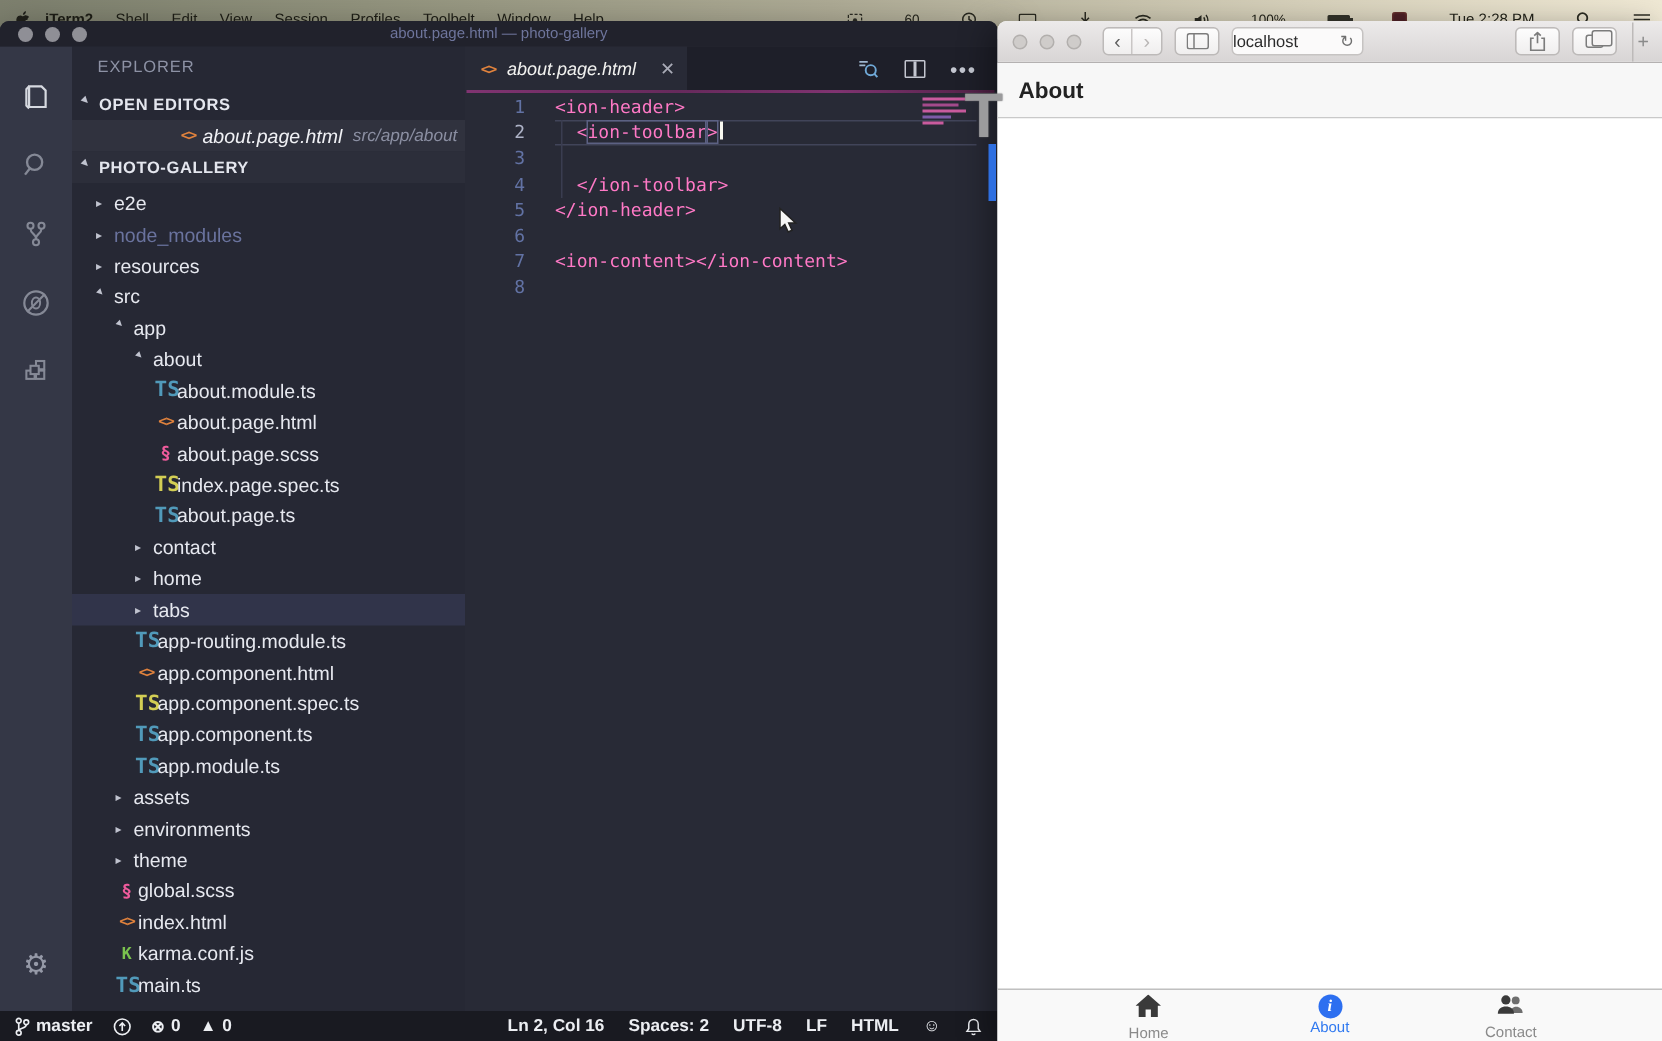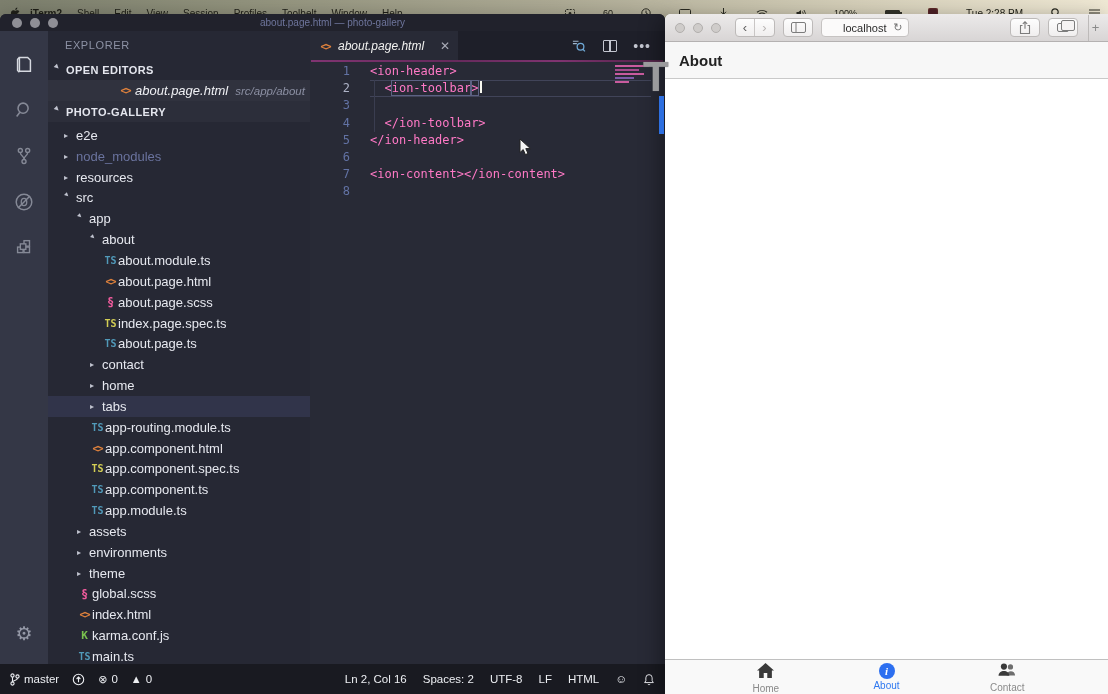--- a/index.html
+++ b/index.html
@@ -51,21 +51,21 @@
   .twisty.exp { transform:rotate(45deg); }
   .oe-row { height:21px; display:flex; align-items:center; padding-left:70px; background:#30323e; cursor:pointer; }
   .oe-row .lbl { font-style:italic; color:#f0f1f5; margin-left:2px; white-space:nowrap; }
   .oe-row .detail { color:#8b8fa2; font-style:italic; font-size:11.5px; margin-left:7px; white-space:nowrap; }
   #file-tree { padding-top:3px; }
   .tree-row { height:20.85px; display:flex; align-items:center; cursor:pointer; white-space:nowrap; }
   .tree-row.hovered { background:#31344a; }
   .tree-row .lbl { color:#e6e8ef; }
   .tree-row.dim .lbl { color:#6a739e; }
   .fi { width:15px; display:inline-block; text-align:center; font-family:"DejaVu Sans Mono",monospace;
-    font-size:10px; font-weight:bold; flex:0 0 15px; }
+    font-size:14px; font-weight:bold; flex:0 0 15px; }
   .fi-html { color:#e0823d; font-size:10px; letter-spacing:-1px; }
   .fi-ts { color:#519aba; } .fi-tsspec { color:#d3ce54; }
   .fi-scss { color:#ef5b9c; font-size:12px; } .fi-karma { color:#7ac24e; font-size:11px; }
 
   
   .editor-col { flex:1; position:relative; background:#282a36; min-width:0; }
   .tabbar { height:30px; background:#1e1f29; display:flex; align-items:stretch; }
   .tab { width:148px; background:#282a36; display:flex; align-items:center; padding:0 8px; gap:5px; cursor:pointer; }
   .tab .lbl { font-style:italic; font-size:12px; color:#f2f2f0; }
   .tab .close { margin-left:auto; color:#a9abb7; font-size:12px; }
@@ -90,22 +90,22 @@
   .indent-guide { position:absolute; left:64px; top:17.2px; width:1px; height:51.6px; background:#3a3d50; }
 
   .minimap { position:absolute; right:16px; top:2px; width:34px; }
   .minimap i { display:block; height:2px; margin-bottom:2px; background:#c95b9e; }
   .minimap i:nth-child(2){ width:70%; background:#a44a8c; }
   .minimap i:nth-child(3){ width:85%; }
   .minimap i:nth-child(4){ width:55%; background:#7e5ba8; }
   .minimap i:nth-child(5){ width:40%; }
 
   
-  .statusbar { height:30px; background:#191a21; display:flex; align-items:center;
-    font-size:11.5px; color:#eceef2; padding:0 10px; }
+  .statusbar { height:20px; background:#191a21; display:flex; align-items:center;
+    font-size:11.5px; color:#eceef2; padding:0 10px;font-weight:bold; }
   .sb-left { display:flex; align-items:center; gap:13px; }
   .sb-item { display:flex; align-items:center; gap:4px; cursor:pointer; }
   .sb-right { margin-left:auto; display:flex; align-items:center; gap:16px; }
   .sb-glyph { font-size:11px; }
 
   
   .safari { position:absolute; left:665px; top:14px; width:443px; height:680px;
     background:#ffffff; border-radius:6px 0 0 0; box-shadow:-6px 4px 20px rgba(0,0,0,.35);
     display:flex; flex-direction:column; z-index:20; }
   .sf-toolbar { height:28px; background:linear-gradient(#eceaea,#d8d5d5); border-bottom:1px solid #b4b1b1;
@@ -113,21 +113,21 @@
   .sf-lights { display:flex; gap:8px; margin-right:6px; }
   .sf-lights i { width:10px; height:10px; border-radius:50%; background:#cfccca; border:1px solid #b2afad; }
   .navgroup { display:flex; border:1px solid #bdbab9; border-radius:4px; overflow:hidden; height:19px; background:linear-gradient(#fdfdfd,#f0eeee); }
   .navgroup b { width:19px; display:flex; align-items:center; justify-content:center;
      font-weight:normal; font-size:13px; cursor:pointer; }
   .navgroup b:first-child { border-right:1px solid #c9c6c5; color:#5f5f5f; }
   .navgroup b:last-child { color:#b9b6b5; }
   .sf-btn { height:19px; border:1px solid #bdbab9; border-radius:4px; background:linear-gradient(#fdfdfd,#f0eeee);
     display:flex; align-items:center; justify-content:center; cursor:pointer; }
   .addr { flex:1; max-width:182px; height:19px; margin:0 auto; background:#fbfafa; border:1px solid #c6c3c2;
-    border-radius:4px; display:flex; align-items:center; justify-content:center; position:relative; cursor:text; }
+    border-radius:4px; display:flex; align-items:center; position:relative; cursor:text; }
   .addr .url { font-size:11px; color:#2b2b2b; }
   .addr .reload { position:absolute; right:5px; font-size:11px; color:#6f6f6f; cursor:pointer; }
   .sf-spacer { flex:1; }
   .tabs-icon { width:12px; height:9px; border:1.3px solid #7c7c7c; border-radius:2px; position:relative; }
   .tabs-icon:after { content:""; position:absolute; left:2.5px; top:-4px; width:12px; height:9px;
      border:1.3px solid #7c7c7c; border-radius:2px; background:#f5f3f3; }
   .newtab { width:14px; height:26px; border-left:1px solid #bdbab9; display:flex; align-items:center;
      justify-content:center; color:#8a8a8a; font-size:13px; margin-left:2px; cursor:pointer; }
 
   .ion-header { height:37px; background:#f7f7f7; border-bottom:1px solid #c9c9c9;

